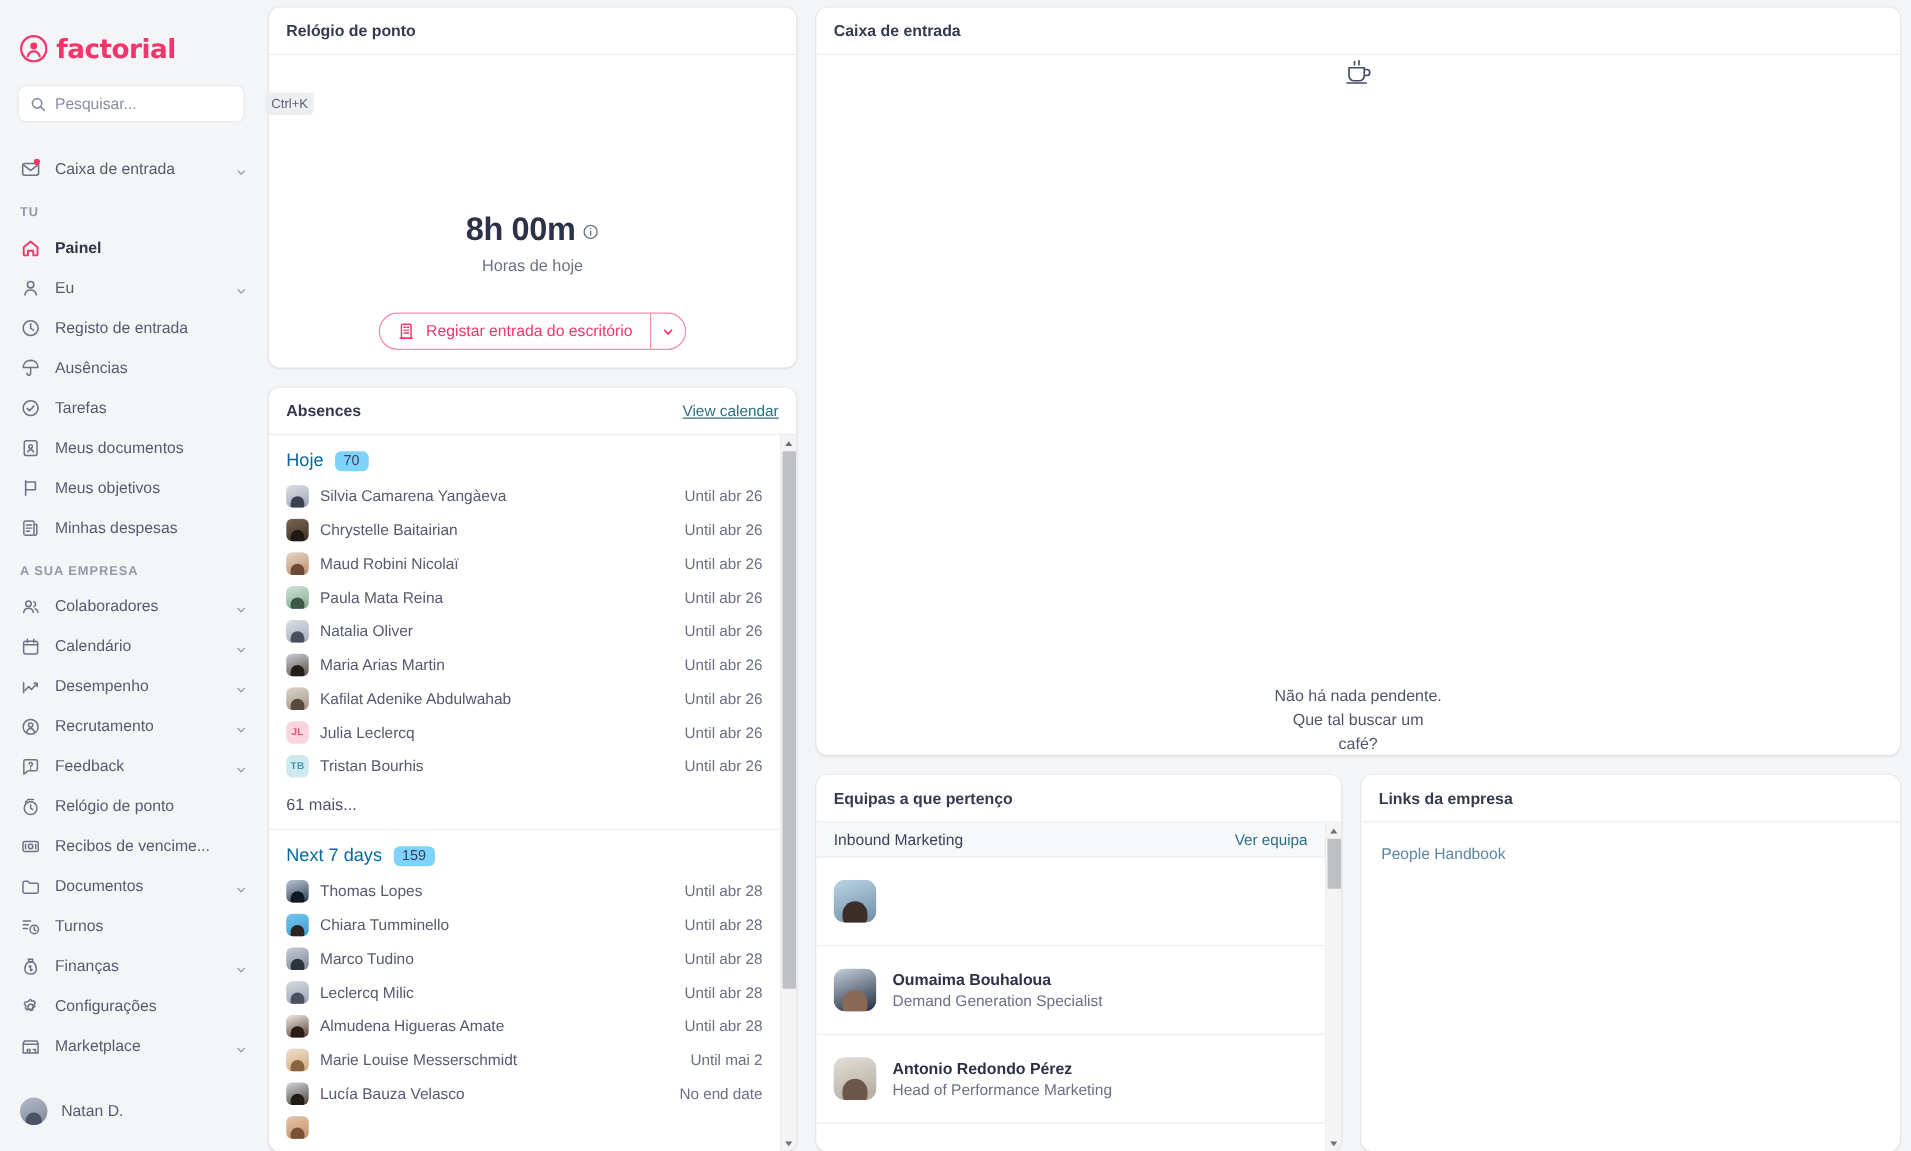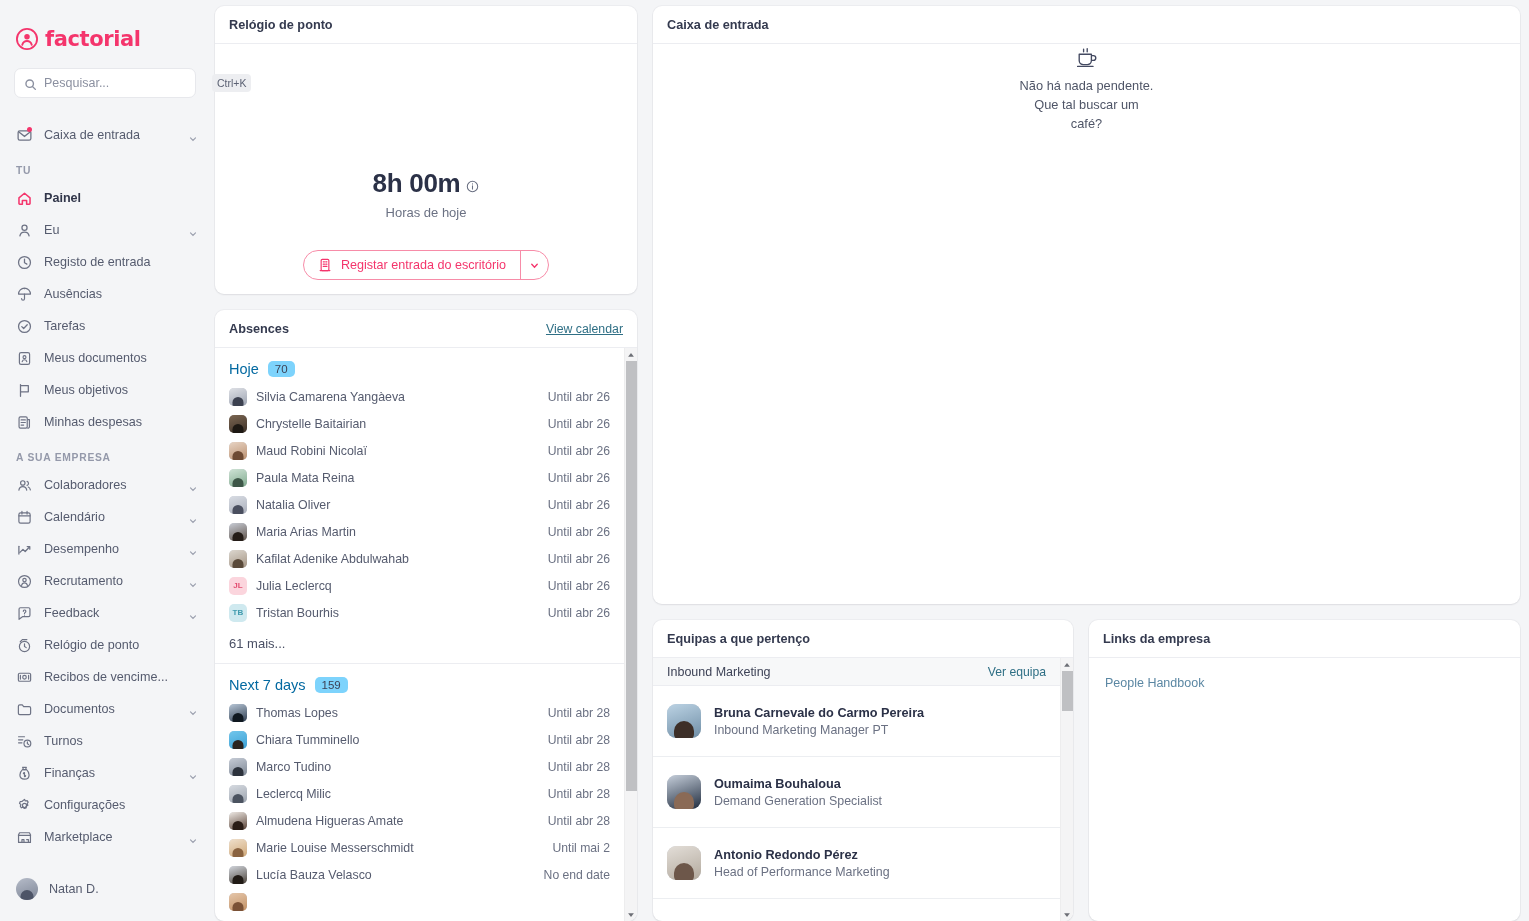--- a/index.html
+++ b/index.html
@@ -190,21 +190,21 @@
   .sbar-track { flex: 1 1 auto; width: 13px; position: relative; }
   .sbar-thumb {
     position: absolute; left: 1px; width: 11px;
     background: #bfc0c3; border-radius: 0; cursor: pointer;
   }
 
   
   .inbox-card { height: 598px; flex: 0 0 598px; }
   .inbox-body {
     flex: 1 1 auto; display: flex; flex-direction: column;
-    align-items: center; justify-content: flex-start; gap: 6px;
+    align-items: center; justify-content: space-between; gap: 6px;
   }
   .cup-ico { width: 26px; height: 26px; color: #444a61; }
   .empty-text { font-size: 12.8px; color: #4f5567; text-align: center; line-height: 19px; }
 
   
   .bottom-row { flex: 1 1 auto; display: flex; gap: 16px; min-height: 0; }
   .teams-card { width: 420px; flex: 0 0 420px; }
   .links-card { flex: 1 1 auto; }
   .teams-body { flex: 1 1 auto; position: relative; overflow: hidden; min-height: 0; }
   .teams-scroll { position: absolute; inset: 0 13px 0 0; overflow: hidden; }
@@ -737,24 +737,20 @@
           </div>
           <div class="teams-body">
             <div class="teams-scroll">
               <div class="team-head">
                 <span class="team-name">Inbound Marketing</span>
                 <span class="team-link">Ver equipa</span>
               </div>
 
               <div class="member-row">
                 <span class="member-av" style="--c1:#bcd3e4;--c2:#6f8ea6;--c3:#3d2f28"></span>
-                <span class="member-info">
-                  <span class="member-name">Bruna Carnevale do Carmo Pereira</span>
-                  <span class="member-role">Inbound Marketing Manager PT</span>
-                </span>
               </div>
 
               <div class="member-row">
                 <span class="member-av" style="--c1:#c6cfdb;--c2:#202c3e;--c3:#8a6a56"></span>
                 <span class="member-info">
                   <span class="member-name">Oumaima Bouhaloua</span>
                   <span class="member-role">Demand Generation Specialist</span>
                 </span>
               </div>
 

